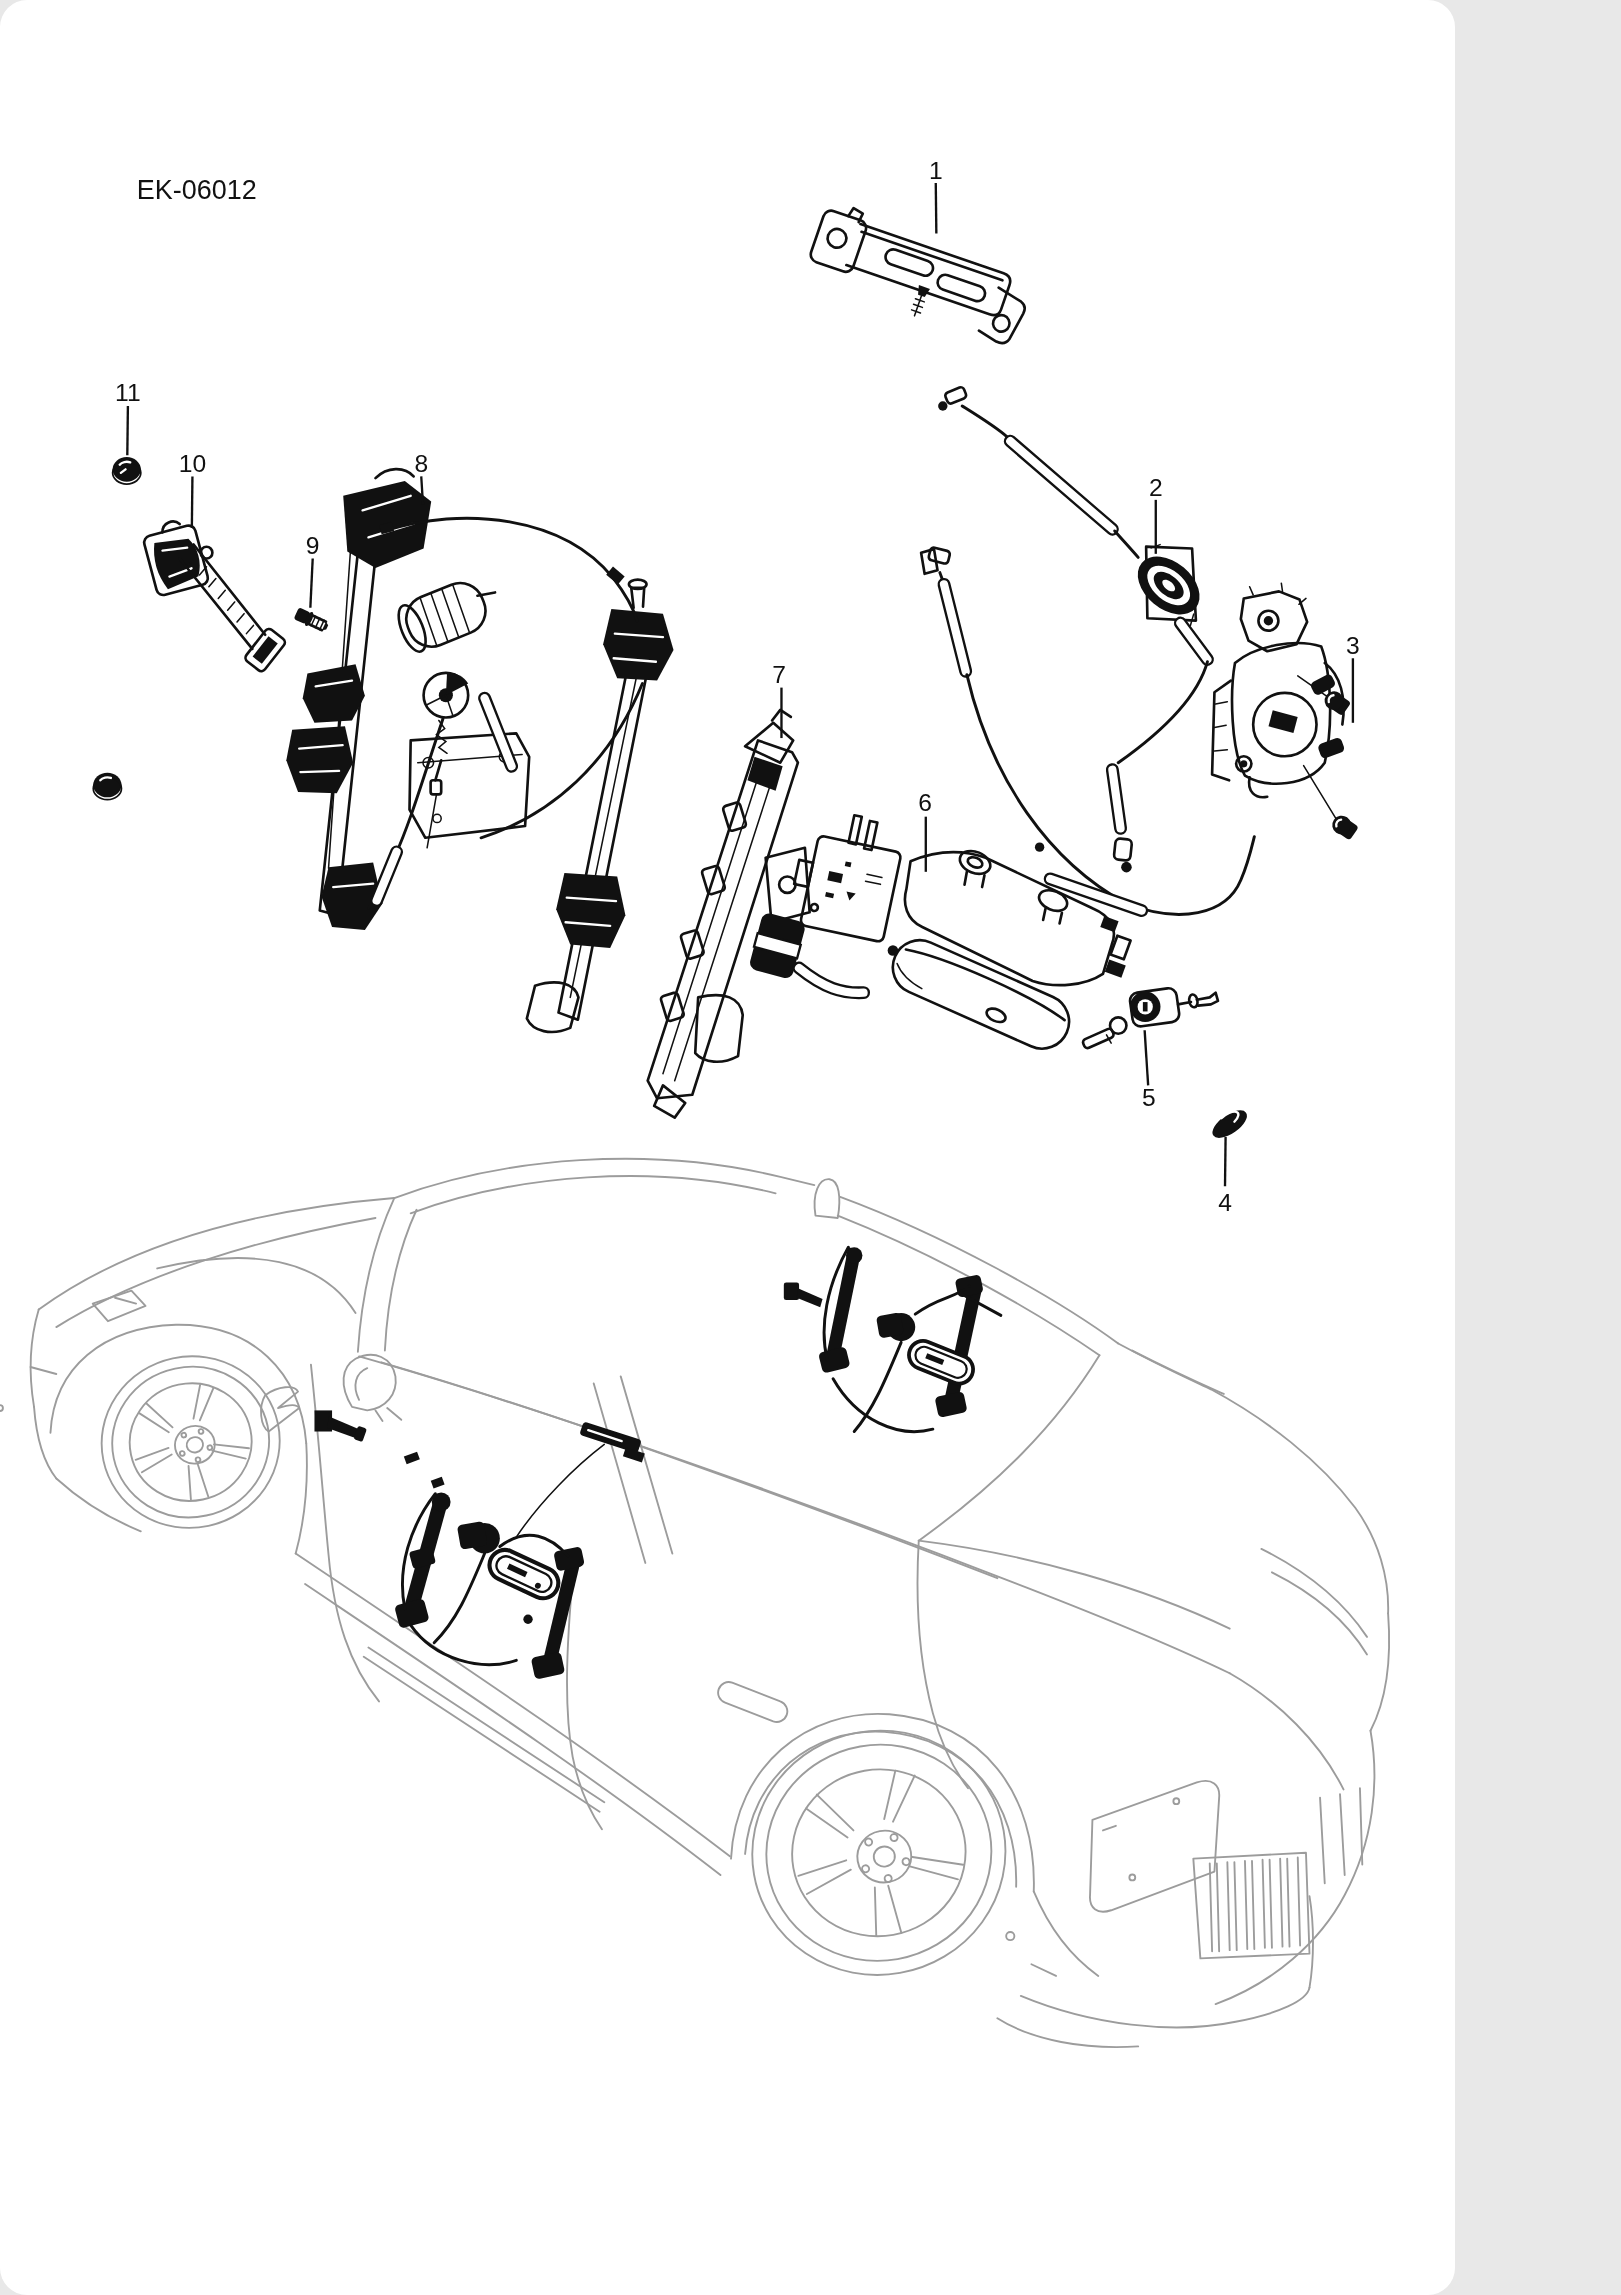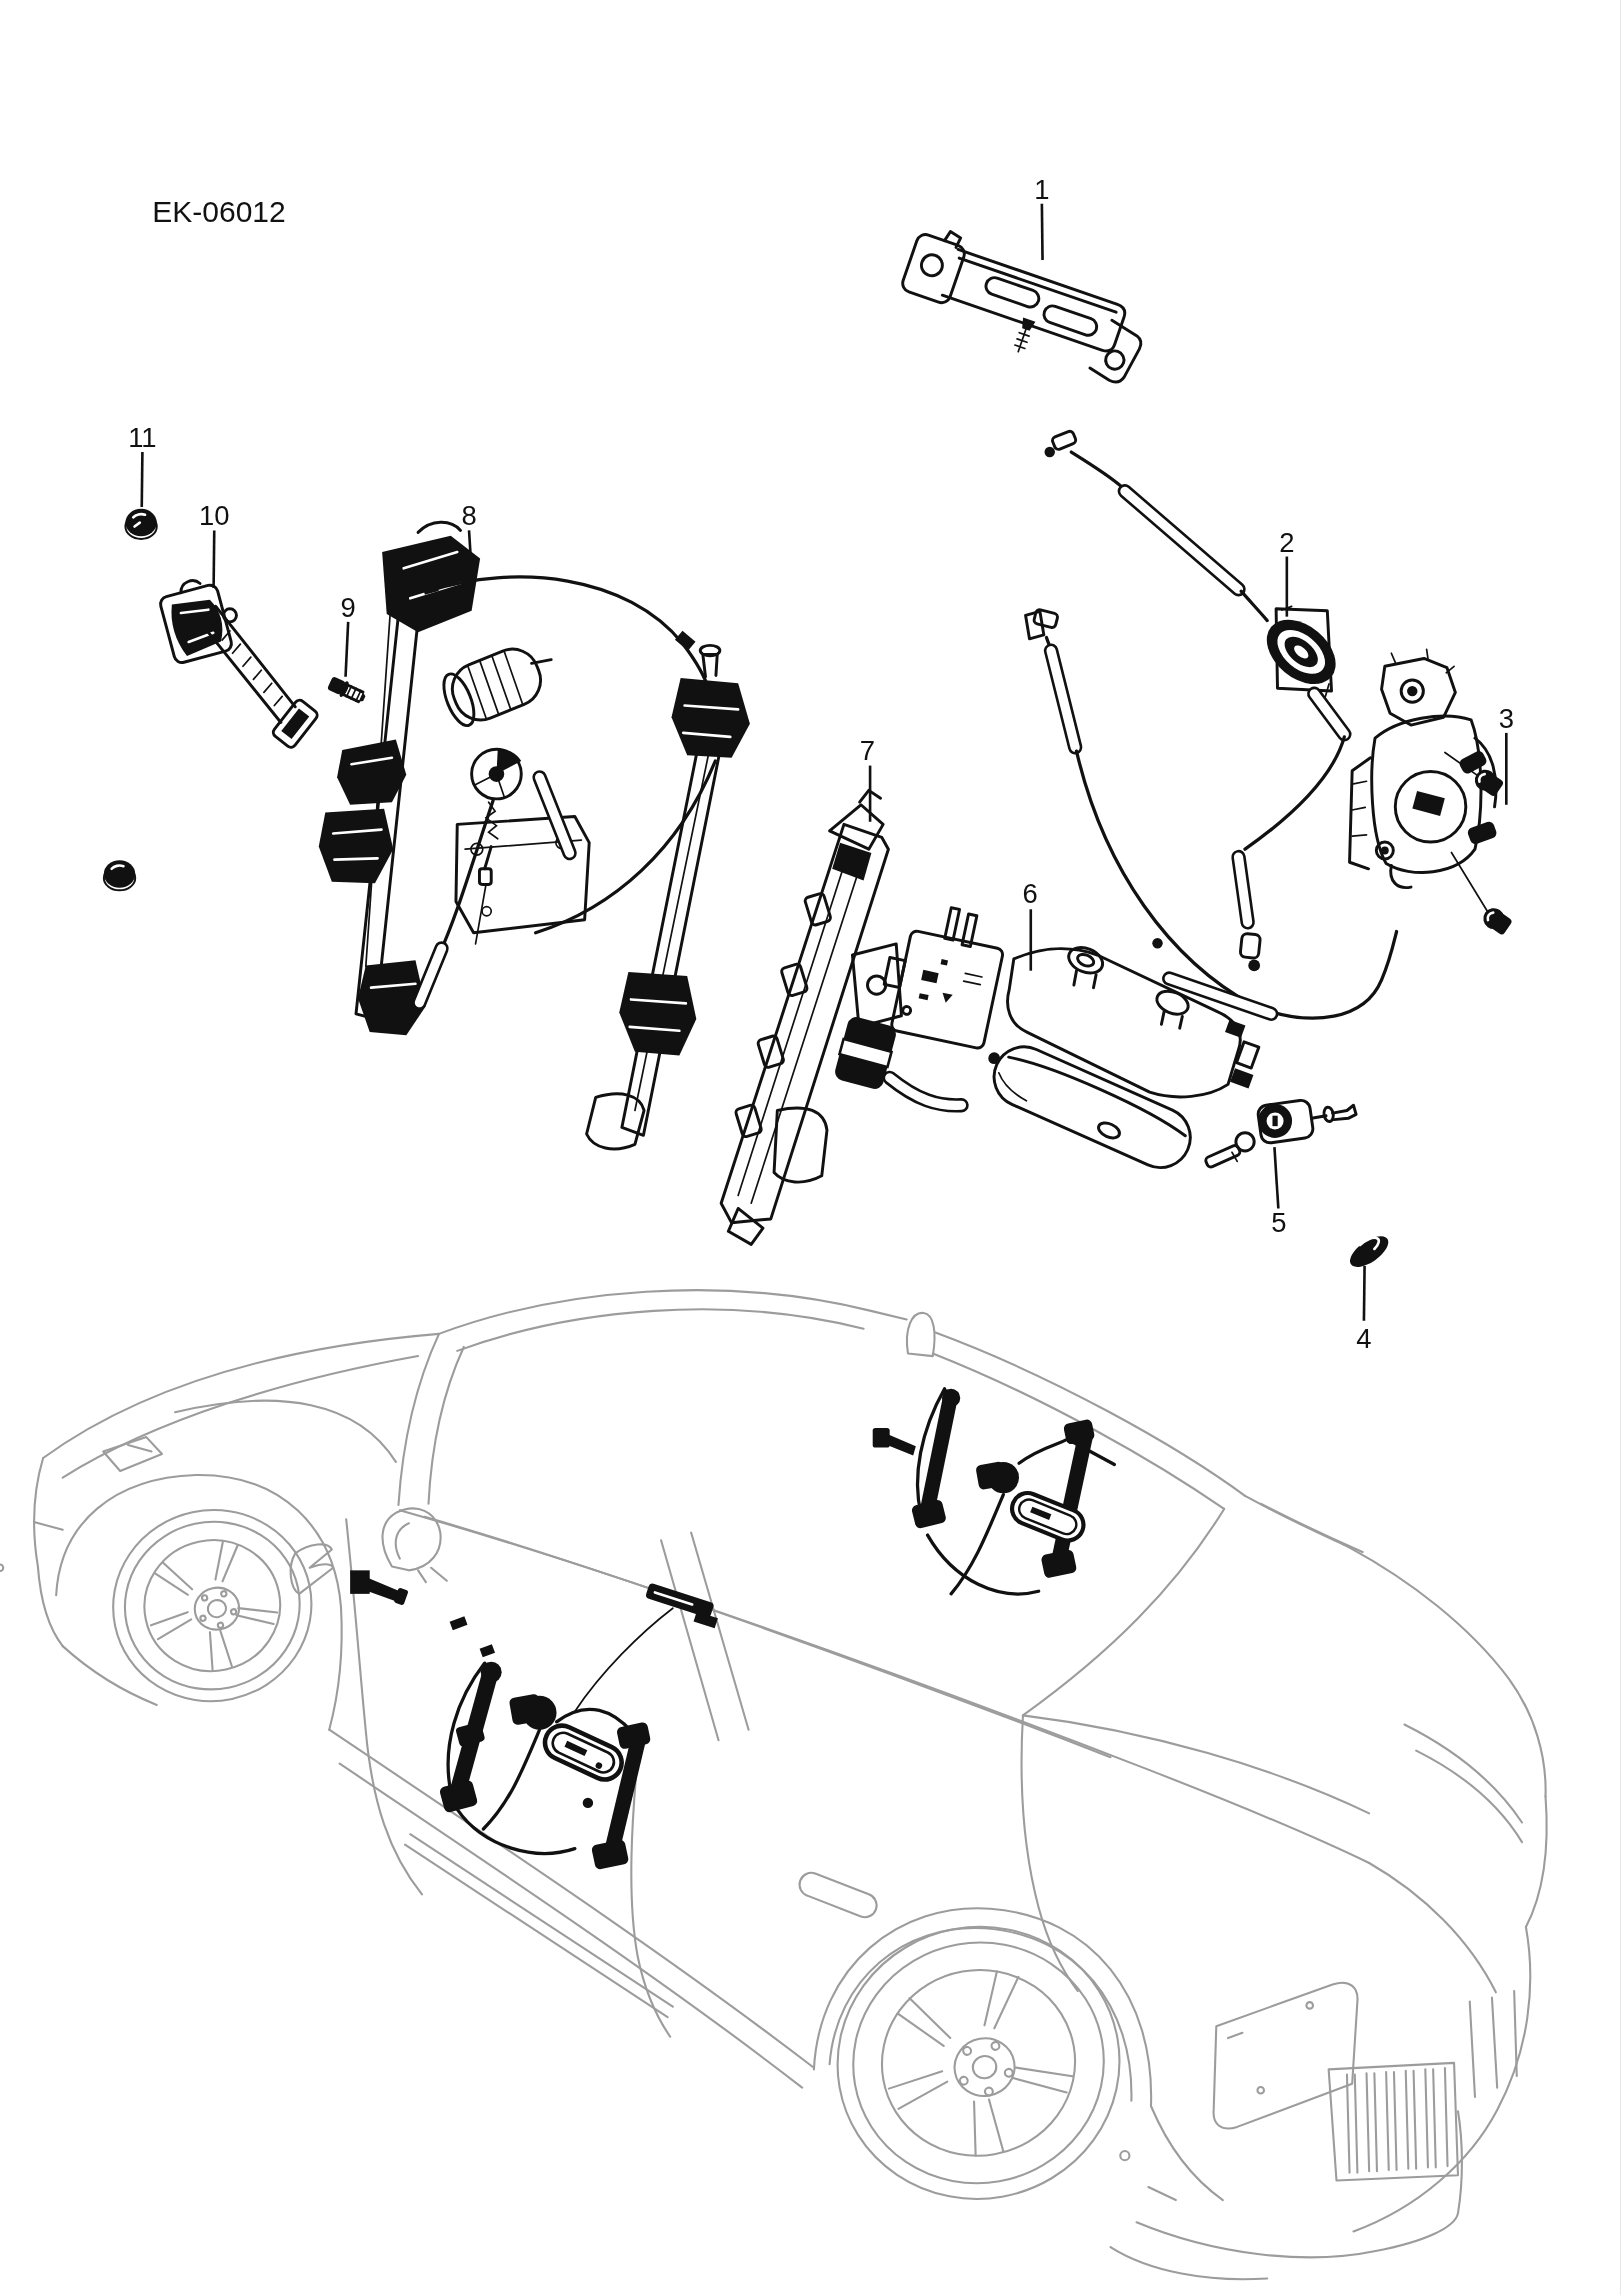--- a/index.html
+++ b/index.html
@@ -3,24 +3,25 @@
 <meta charset="utf-8">
 <style>
   :root{
     --bg:#ffffff;
     --line:#111111;
     --car:#9c9c9c;
   }
   html,body{margin:0;padding:0;background:#e8e8e8;}
   .screen{
     position:relative;
-    width:1620px;height:2295px;
+    width:1455px;height:2295px;
     background:var(--bg);
     overflow:hidden;
     font-family:"Liberation Sans", sans-serif;
+    border-radius:27px;
   }
   svg{position:absolute;inset:0;display:block;}
   .callout{
     font-family:"Liberation Sans", sans-serif;
     font-size:42px;
     fill:var(--line);
   }
   .code{
     font-family:"Liberation Sans", sans-serif;
     font-size:46px;

